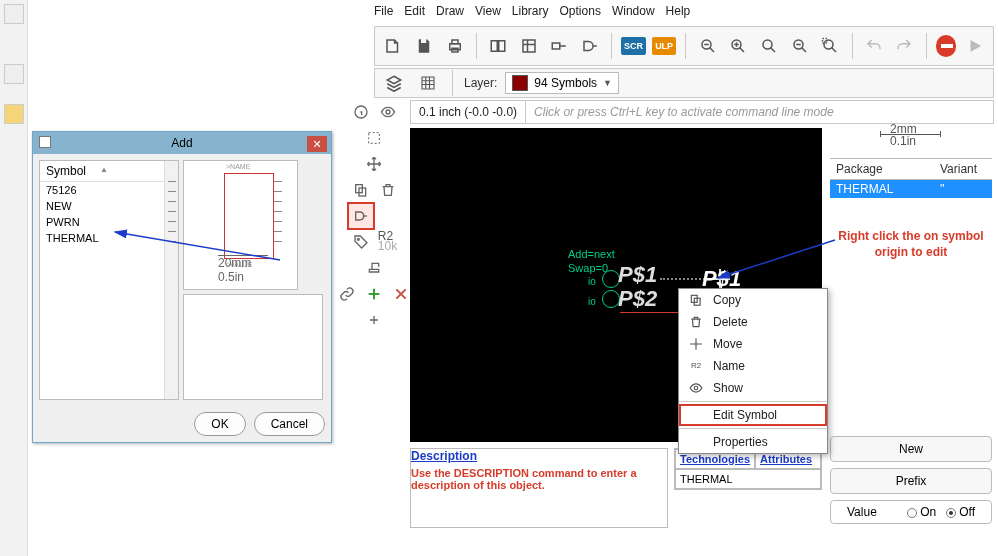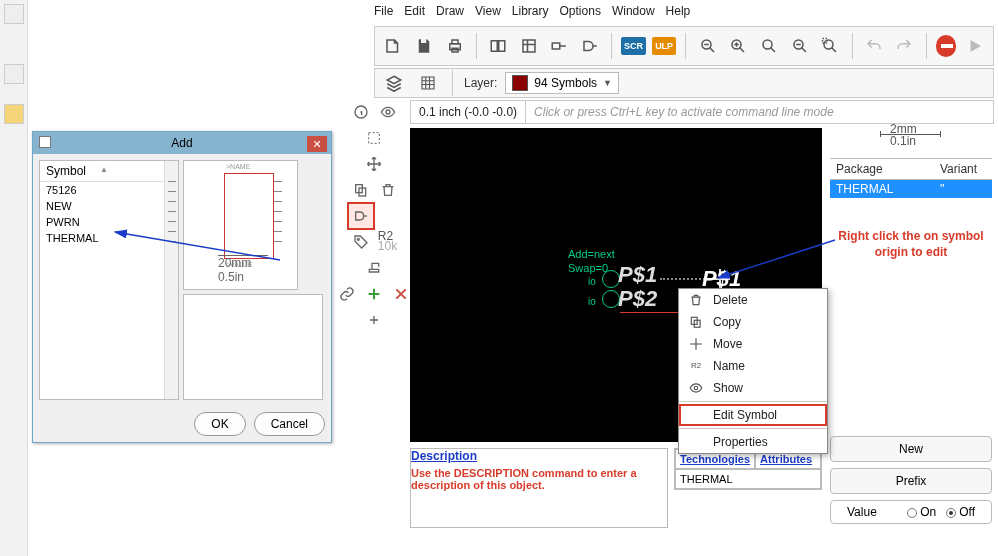--- a/index.html
+++ b/index.html
@@ -372,33 +372,33 @@
   <div class="dotrow" style="left:250px;top:150px;"></div>
   <div class="cnv-origin" style="left:300px;top:141px;"></div>
   <div class="cnv-name" style="left:292px;top:138px;color:#fff;">P$1</div>
   <div style="position:absolute;left:210px;top:184px;width:100px;border-top:1px solid #d83b2a;"></div>
 </div>
 
 <div class="ctxmenu">
   <div class="row">
     <span class="ico">
         <svg viewBox="0 0 24 24" fill="none" stroke="currentColor" stroke-width="2">
+          <rect x="4" y="4" width="10" height="12"></rect>
+          <rect x="9" y="9" width="10" height="12"></rect>
+        </svg>
+      </span>
+    <span>Copy</span>
+  </div>
+  <div class="row">
+    <span class="ico">
+        <svg viewBox="0 0 24 24" fill="none" stroke="currentColor" stroke-width="2">
           <path d="M4 7h16M9 7V4h6v3M6 7l1 13h10l1-13"></path>
         </svg>
       </span>
     <span>Delete</span>
-  </div>
-  <div class="row">
-    <span class="ico">
-        <svg viewBox="0 0 24 24" fill="none" stroke="currentColor" stroke-width="2">
-          <rect x="4" y="4" width="10" height="12"></rect>
-          <rect x="9" y="9" width="10" height="12"></rect>
-        </svg>
-      </span>
-    <span>Copy</span>
   </div>
   <div class="row">
     <span class="ico">
         <svg viewBox="0 0 24 24" fill="none" stroke="currentColor" stroke-width="2">
           <path d="M12 2v20M2 12h20"></path>
         </svg>
       </span>
     <span>Move</span>
   </div>
   <div class="row">

